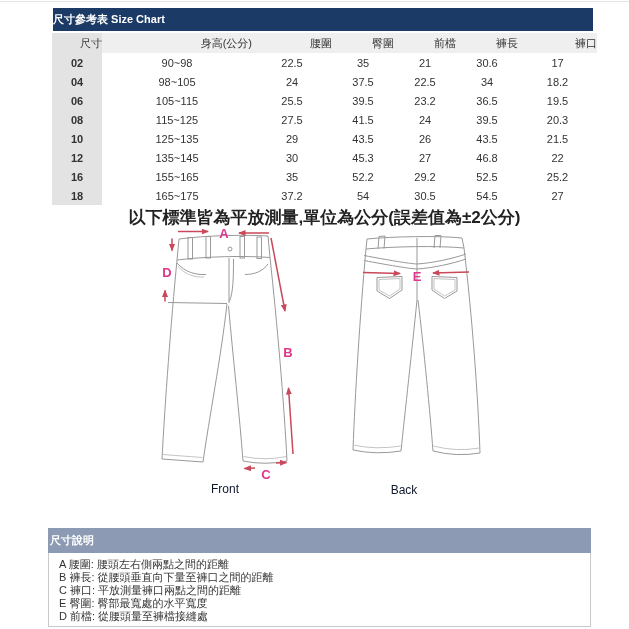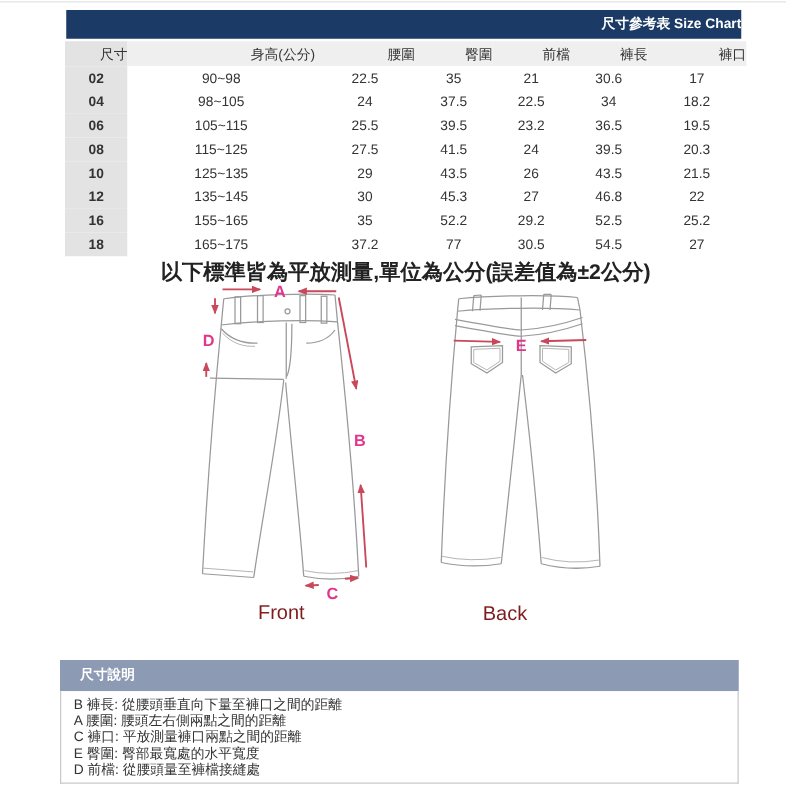--- a/index.html
+++ b/index.html
@@ -7,21 +7,21 @@
   body {
     position:relative; overflow:hidden;
     font-family:"Liberation Sans", sans-serif;
     color:var(--text, #333);
   }
   .topline { position:absolute; left:0; top:1px; width:629px; border-top:1px solid #e4e4e4; }
 
   .title-bar {
     position:absolute; left:53px; top:8px; width:540px; height:23px;
     background:var(--navy, #1b3a66); color:#fff;
-    font-size:11px; font-weight:bold; text-align:right; line-height:23px;
+    font-size:11px; font-weight:bold; text-align:left; line-height:23px;
   }
 
   table.size-table {
     position:absolute; left:52px; top:33px; width:545px;
     border-collapse:collapse; table-layout:fixed;
     font-size:11px; color:var(--text,#333);
   }
   .size-table th, .size-table td { text-align:center; font-weight:normal; padding:0; }
   .size-table thead th { background:var(--head-gray,#efefef); height:20px;text-align:right; }
   .size-table thead th:first-child { background:var(--col-gray,#e3e3e3); }
@@ -37,27 +37,27 @@
   .front-svg { left:145px; top:227px; }
   .back-svg  { left:348px; top:230px; }
   .outline-stroke { stroke:var(--outline,#999); fill:none; stroke-width:1; }
   .stitch { stroke:#b5b5b5; fill:none; stroke-width:0.8; }
   .arrow-line { stroke:var(--arrow,#c9485a); stroke-width:1.5; }
   .measure-letter {
     fill:var(--letter,#e0368c);
     font-family:"Liberation Sans", sans-serif;
     font-size:13px; font-weight:bold; text-anchor:middle;
   }
-  .view-label { position:absolute; font-size:16px; color:#7f1d1d; text-align:center; }
+  .view-label { position:absolute; font-size:12px; color:#0f172a; text-align:center; }
   .front-label { left:145px; top:482px; width:160px; }
   .back-label  { left:334px; top:483px; width:140px; }
 
   .explain { position:absolute; left:48px; top:528px; width:543px; }
   .explain-bar {
-    height:25px; line-height:25px; padding-left:16px;
+    height:25px; line-height:25px; padding-left:2px;
     background:var(--panel-blue,#8c9ab4); color:#fff;
     font-size:11px; font-weight:bold;
   }
   .explain-body {
     background:#fff; border:1px solid var(--border-gray,#c9c9c9); border-top:none;
     padding:5px 8px 3px 10px; font-size:11px; line-height:13px; color:var(--text,#333);
   }
 </style>
 </head>
 <body>
@@ -150,21 +150,21 @@
         <td>35</td>
         <td>52.2</td>
         <td>29.2</td>
         <td>52.5</td>
         <td>25.2</td>
       </tr>
       <tr>
         <td>18</td>
         <td>165~175</td>
         <td>37.2</td>
-        <td>77</td>
+        <td>54</td>
         <td>30.5</td>
         <td>54.5</td>
         <td>27</td>
       </tr>
     </tbody>
 </table>
 
 <div class="note">以下標準皆為平放測量,單位為公分(誤差值為±2公分)</div>
 
 <svg class="pants front-svg" width="160" height="255" viewBox="0 0 160 255">
@@ -255,19 +255,19 @@
 </svg>
 
 <div class="view-label front-label">Front</div>
 <div class="view-label back-label">Back</div>
 
 <div class="explain">
   <div class="explain-bar">
     <span>尺寸說明</span>
   </div>
   <div class="explain-body">
+      <div>A 腰圍: 腰頭左右側兩點之間的距離</div>
       <div>B 褲長: 從腰頭垂直向下量至褲口之間的距離</div>
-      <div>A 腰圍: 腰頭左右側兩點之間的距離</div>
       <div>C 褲口: 平放測量褲口兩點之間的距離</div>
       <div>E 臀圍: 臀部最寬處的水平寬度</div>
       <div>D 前檔: 從腰頭量至褲檔接縫處</div>
     </div>
 </div>
 
 </body></html>

